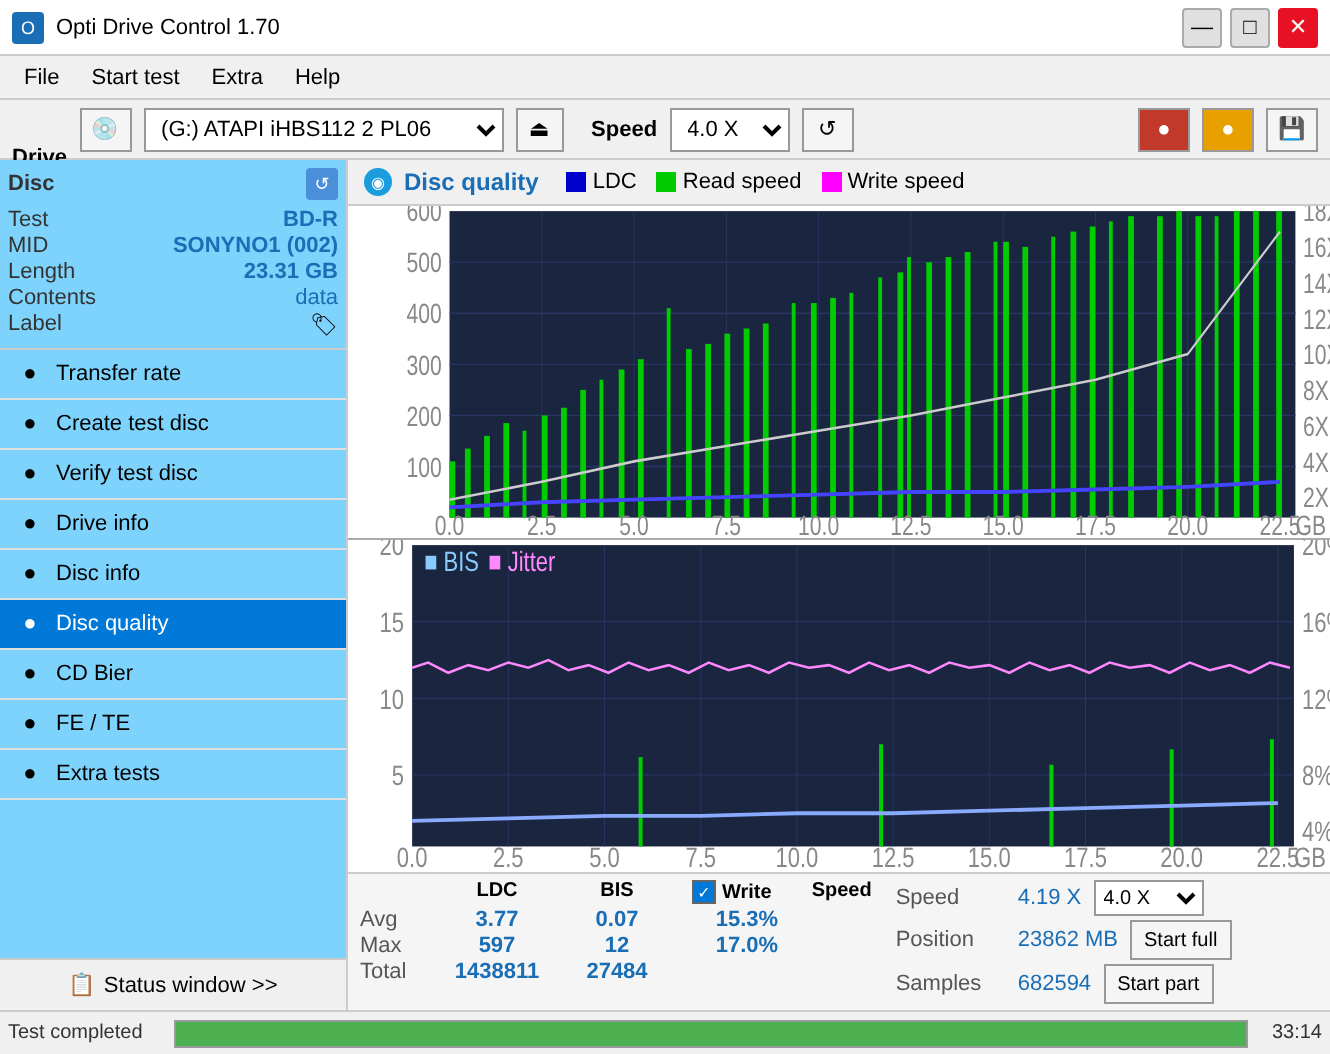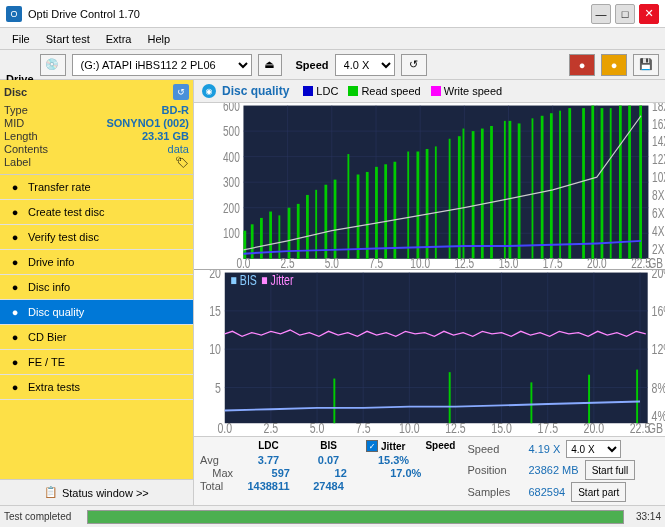--- a/index.html
+++ b/index.html
@@ -63,22 +63,22 @@
       display: flex; align-items: center; justify-content: center;
       font-size: 11px;
     }
     .toolbar-speed-label { margin-left: 8px; font-size: 11px; font-weight: bold; }
     .toolbar-speed-select { height: 22px; padding: 1px 4px; border: 1px solid #999; background: white; font-size: 11px; width: 60px; }
     .toolbar-icon-btn { height: 22px; width: 26px; border: 1px solid #999; background: #f5f5f5; cursor: pointer; display: flex; align-items: center; justify-content: center; }
     .spacer { flex: 1; }
 
     
     .sidebar {
-      width: 194px;
-      background: #fde047;
+      width: 174px;
+      background: #7dd3fc;
       border-right: 1px solid #ccc;
       display: flex;
       flex-direction: column;
       flex-shrink: 0;
     }
 
     
     .disc-info-panel {
       border-bottom: 1px solid #ccc;
       padding: 4px;
@@ -229,21 +229,21 @@
 <div class="main-layout">
 
   <div class="sidebar">
 
     <div class="disc-info-panel">
       <div class="disc-header">
         <span class="disc-header-label">Disc</span>
         <div class="disc-refresh-btn">↺</div>
       </div>
       <div class="disc-row">
-        <span class="disc-key">Type</span>
+        <span class="disc-key">Test</span>
         <span class="disc-val">BD-R</span>
       </div>
       <div class="disc-row">
         <span class="disc-key">MID</span>
         <span class="disc-val">SONYNO1 (002)</span>
       </div>
       <div class="disc-row">
         <span class="disc-key">Length</span>
         <span class="disc-val">23.31 GB</span>
       </div>
@@ -485,34 +485,34 @@
     <div class="stats-area">
       <div style="display:flex; align-items:flex-start; gap:4px;">
 
         <div>
           <div style="display:flex; gap:0; margin-bottom:2px; padding-left:36px;">
             <span style="width:65px; text-align:center; font-weight:bold; font-size:10px;">LDC</span>
             <span style="width:55px; text-align:center; font-weight:bold; font-size:10px;">BIS</span>
             <span style="width:10px;"></span>
             <div class="jitter-check">
               <div class="jitter-checkbox">✓</div>
-              <span style="font-weight:bold; font-size:10px;">Jitter</span>
+              <span style="font-weight:bold; font-size:10px;">Write</span>
             </div>
             <span style="width:20px;"></span>
             <span style="font-weight:bold; font-size:10px;">Speed</span>
           </div>
 
           <div style="display:flex; align-items:center; font-size:10px; margin-bottom:1px;">
             <span style="width:36px; color:#555;">Avg</span>
             <span style="width:65px; text-align:center; color:#1a6eb5; font-weight:bold;">3.77</span>
             <span style="width:55px; text-align:center; color:#1a6eb5; font-weight:bold;">0.07</span>
             <span style="width:75px; text-align:center; color:#1a6eb5; font-weight:bold;">15.3%</span>
           </div>
 
-          <div style="display:flex; align-items:center; font-size:10px; margin-bottom:1px;justify-content:center;">
+          <div style="display:flex; align-items:center; font-size:10px; margin-bottom:1px;">
             <span style="width:36px; color:#555;">Max</span>
             <span style="width:65px; text-align:center; color:#1a6eb5; font-weight:bold;">597</span>
             <span style="width:55px; text-align:center; color:#1a6eb5; font-weight:bold;">12</span>
             <span style="width:75px; text-align:center; color:#1a6eb5; font-weight:bold;">17.0%</span>
           </div>
 
           <div style="display:flex; align-items:center; font-size:10px;">
             <span style="width:36px; color:#555;">Total</span>
             <span style="width:65px; text-align:center; color:#1a6eb5; font-weight:bold;">1438811</span>
             <span style="width:55px; text-align:center; color:#1a6eb5; font-weight:bold;">27484</span>

